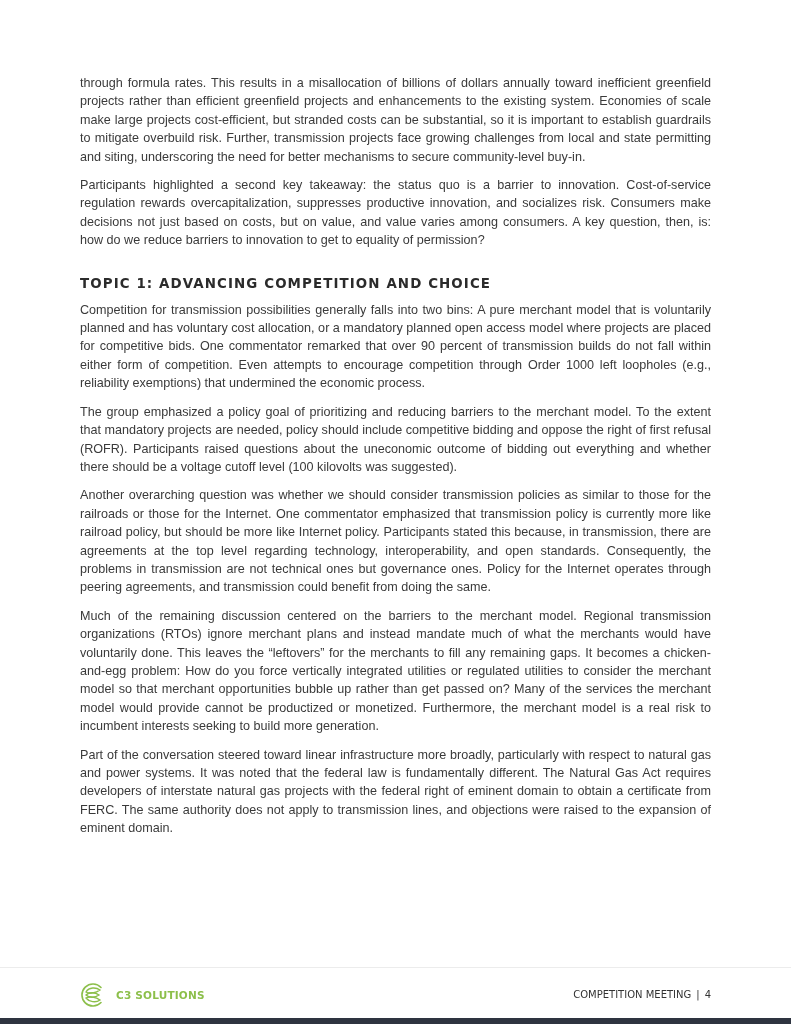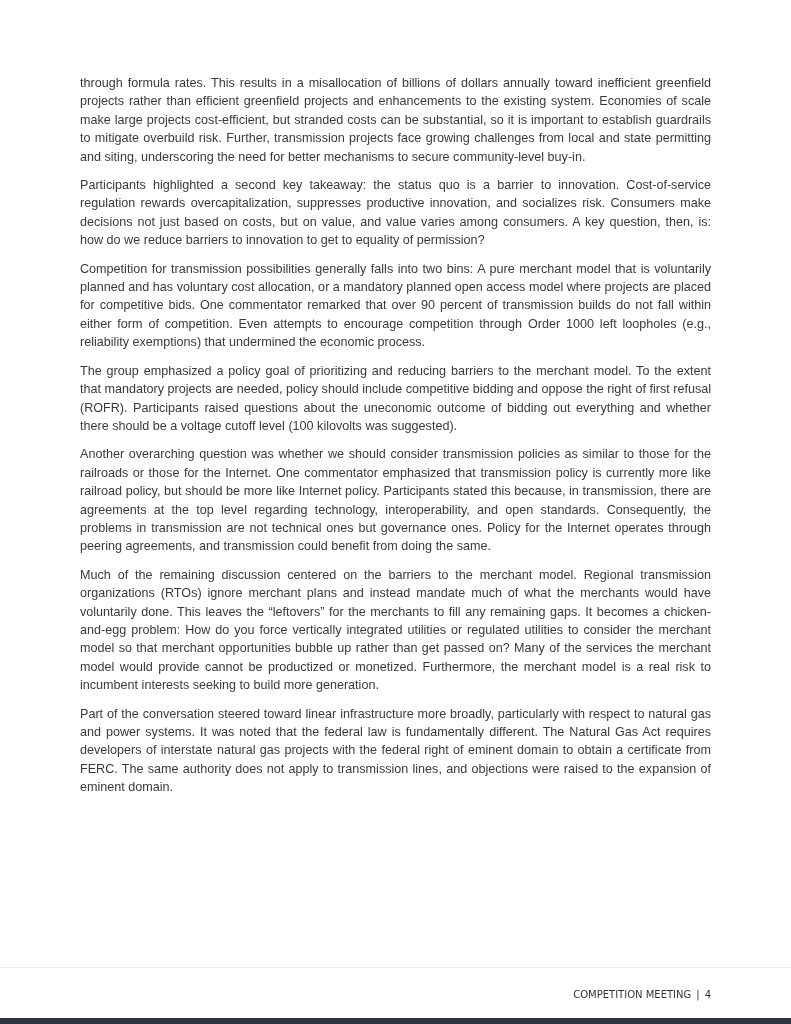--- a/index.html
+++ b/index.html
@@ -44,30 +44,40 @@
   .bottom-bar { position: absolute; left: 0; top: 1018px; width: 791px; height: 6px; background: #2e3440; }
 </style>
 </head>
 <body>
 
 <div class="page">
   <div class="content">
     <p class="para">through formula rates. This results in a misallocation of billions of dollars annually toward inefficient greenfield projects rather than efficient greenfield projects and enhancements to the existing system. Economies of scale make large projects cost-efficient, but stranded costs can be substantial, so it is important to establish guardrails to mitigate overbuild risk. Further, transmission projects face growing challenges from local and state permitting and siting, underscoring the need for better mechanisms to secure community-level buy-in.</p>
     <p class="para">Participants highlighted a second key takeaway: the status quo is a barrier to innovation. Cost-of-service regulation rewards overcapitalization, suppresses productive innovation, and socializes risk. Consumers make decisions not just based on costs, but on value, and value varies among consumers. A key question, then, is: how do we reduce barriers to innovation to get to equality of permission?</p>
 
+    <h2 class="topic">TOPIC 1: ADVANCING COMPETITION AND CHOICE</h2>
 
     <p class="para">Competition for transmission possibilities generally falls into two bins: A pure merchant model that is voluntarily planned and has voluntary cost allocation, or a mandatory planned open access model where projects are placed for competitive bids. One commentator remarked that over 90 percent of transmission builds do not fall within either form of competition. Even attempts to encourage competition through Order 1000 left loopholes (e.g., reliability exemptions) that undermined the economic process.</p>
     <p class="para">The group emphasized a policy goal of prioritizing and reducing barriers to the merchant model. To the extent that mandatory projects are needed, policy should include competitive bidding and oppose the right of first refusal (ROFR). Participants raised questions about the uneconomic outcome of bidding out everything and whether there should be a voltage cutoff level (100 kilovolts was suggested).</p>
     <p class="para">Another overarching question was whether we should consider transmission policies as similar to those for the railroads or those for the Internet. One commentator emphasized that transmission policy is currently more like railroad policy, but should be more like Internet policy. Participants stated this because, in transmission, there are agreements at the top level regarding technology, interoperability, and open standards. Consequently, the problems in transmission are not technical ones but governance ones. Policy for the Internet operates through peering agreements, and transmission could benefit from doing the same.</p>
     <p class="para">Much of the remaining discussion centered on the barriers to the merchant model. Regional transmission organizations (RTOs) ignore merchant plans and instead mandate much of what the merchants would have voluntarily done.  This leaves the “leftovers” for the merchants to fill any remaining gaps. It becomes a chicken-and-egg problem: How do you force vertically integrated utilities or regulated utilities to consider the merchant model so that merchant opportunities bubble up rather than get passed on? Many of the services the merchant model would provide cannot be productized or monetized. Furthermore, the merchant model is a real risk to incumbent interests seeking to build more generation.</p>
     <p class="para">Part of the conversation steered toward linear infrastructure more broadly, particularly with respect to natural gas and power systems. It was noted that the federal law is fundamentally different. The Natural Gas Act requires developers of interstate natural gas projects with the federal right of eminent domain to obtain a certificate from FERC. The same authority does not apply to transmission lines, and objections were raised to the expansion of eminent domain.</p>
   </div>
 
   <div class="footer-rule"></div>
 
   <div class="footer">
+    <div class="logo">
+      <svg viewBox="0 0 28 28">
+        <path d="M22 6.5 A11 11 0 1 0 22 21.5" fill="none" stroke="#8cbf4a" stroke-width="1.6" stroke-linecap="round"></path>
+        <path d="M7 11 C10 6, 17 6, 21 9 C17 12, 10 13, 7 11 Z" fill="none" stroke="#8cbf4a" stroke-width="1.4"></path>
+        <path d="M7 14 C10 11, 16 11, 20 14 C16 17, 10 17, 7 14 Z" fill="none" stroke="#8cbf4a" stroke-width="1.4"></path>
+        <path d="M7 17 C10 15, 17 16, 21 19 C17 22, 10 21, 7 17 Z" fill="none" stroke="#8cbf4a" stroke-width="1.4"></path>
+      </svg>
+      <span class="logo-text">C3 SOLUTIONS</span>
+    </div>
     <div class="page-label">
       <span>COMPETITION MEETING</span><span class="sep">|</span><span>4</span>
     </div>
   </div>
 
   <div class="bottom-bar"></div>
 </div>
 
 </body></html>

